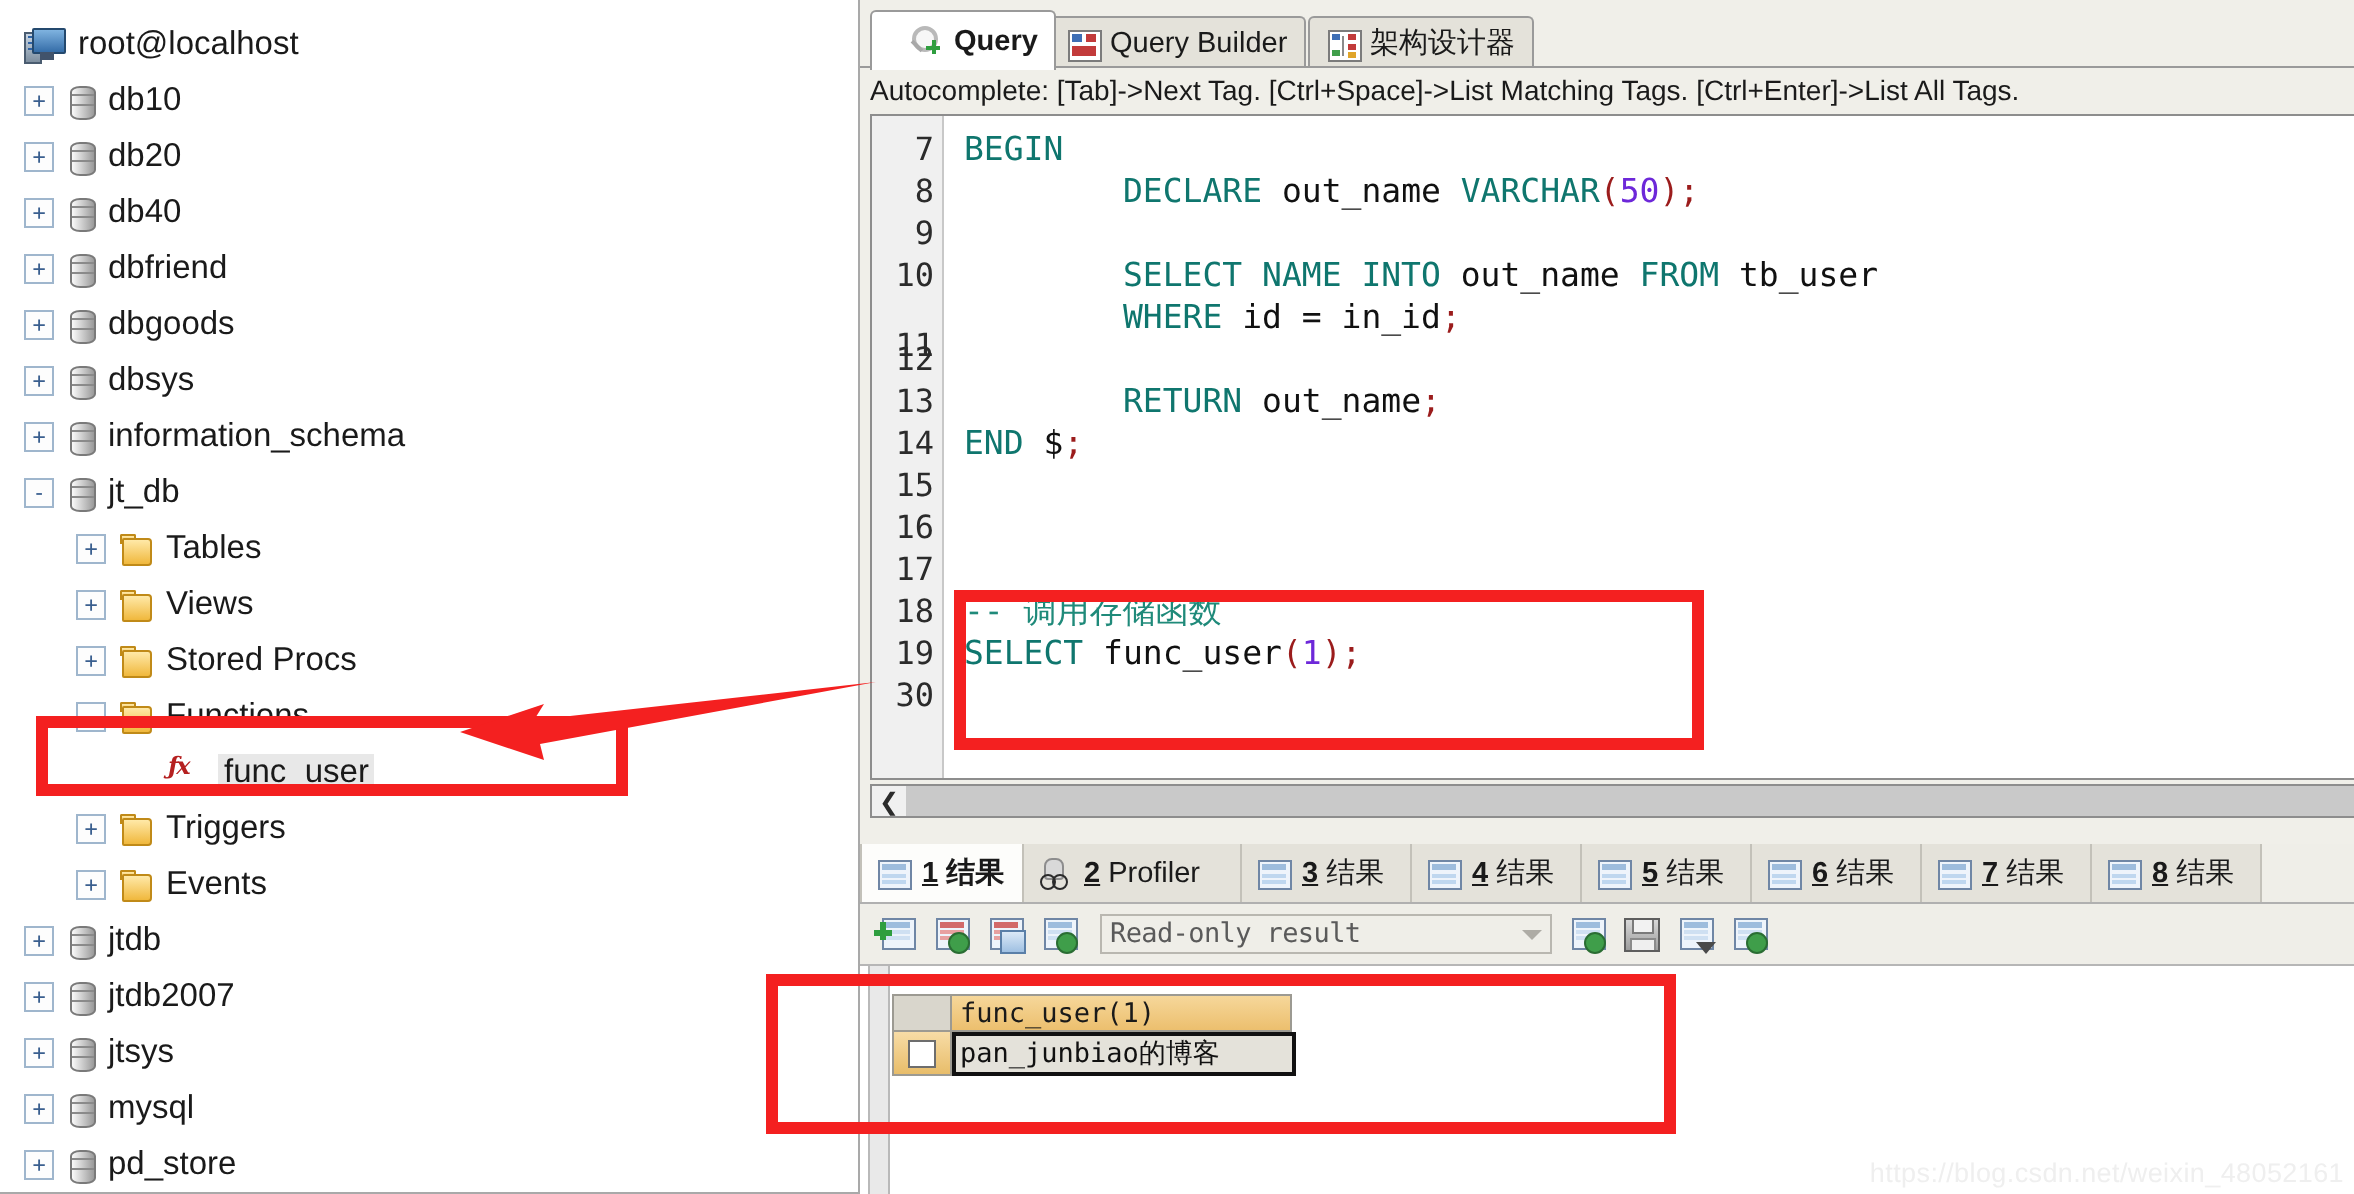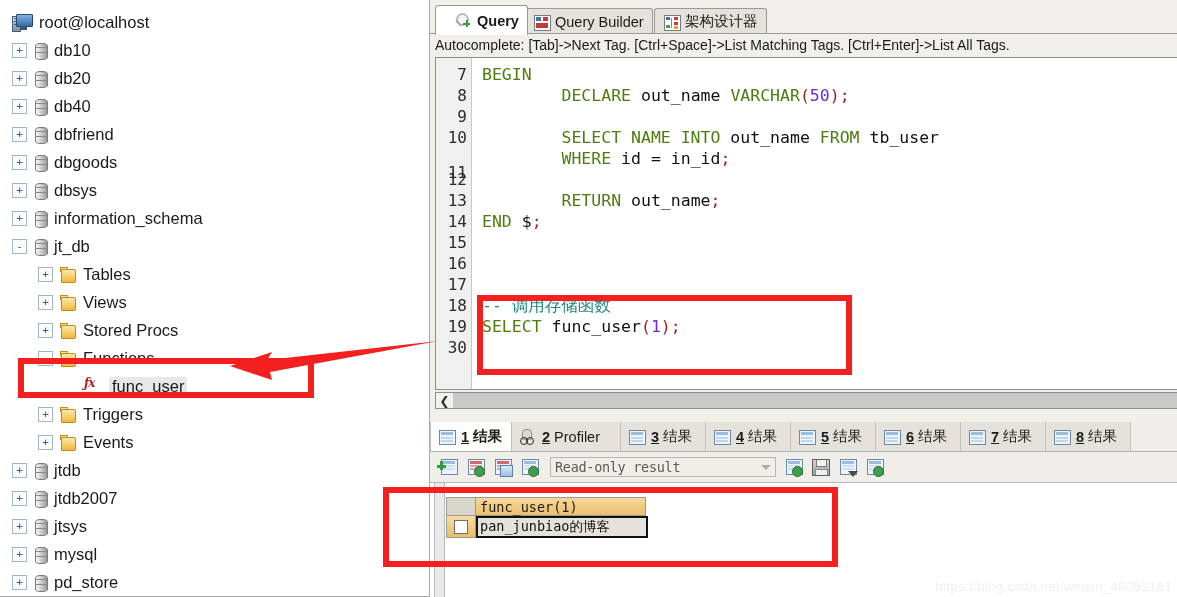--- a/index.html
+++ b/index.html
@@ -121,21 +121,21 @@
     background:#f0f0f0;border-right:1px solid #c8c8c8;box-sizing:border-box;
   }
   .gline{
     position:absolute;right:4px;width:34px;text-align:right;
     font-family:"DejaVu Sans Mono", monospace;font-size:16px;color:#2b2b2b;height:21px;line-height:21px;
   }
   .cline{
     position:absolute;left:46px;height:21px;line-height:21px;white-space:pre;
     font-family:"DejaVu Sans Mono", monospace;font-size:16.5px;color:#111;
   }
-  .kw{color:#4d7c0f;}
+  .kw{color:#0f766e;}
   .num{color:#6d28d9;}
   .cmt{color:#1f8a7a;}
   .pun{color:#9b1c1c;}
 
   #hscroll{
     position:absolute;left:5px;top:392px;width:742px;height:17px;
     background:#e8e8e8;border:1px solid #8d8d8d;border-right:none;box-sizing:border-box;
     display:flex;align-items:center;
   }
   #hscroll .arrow-l{width:17px;height:15px;display:flex;align-items:center;justify-content:center;

